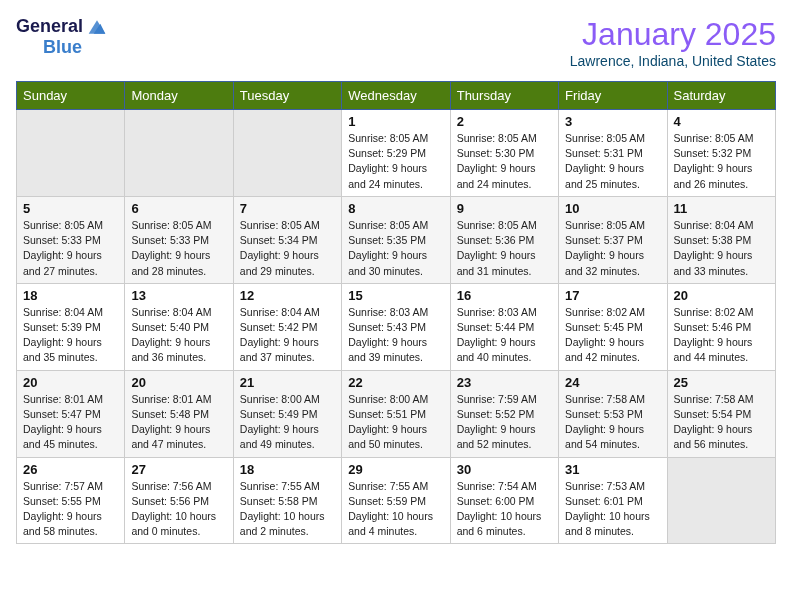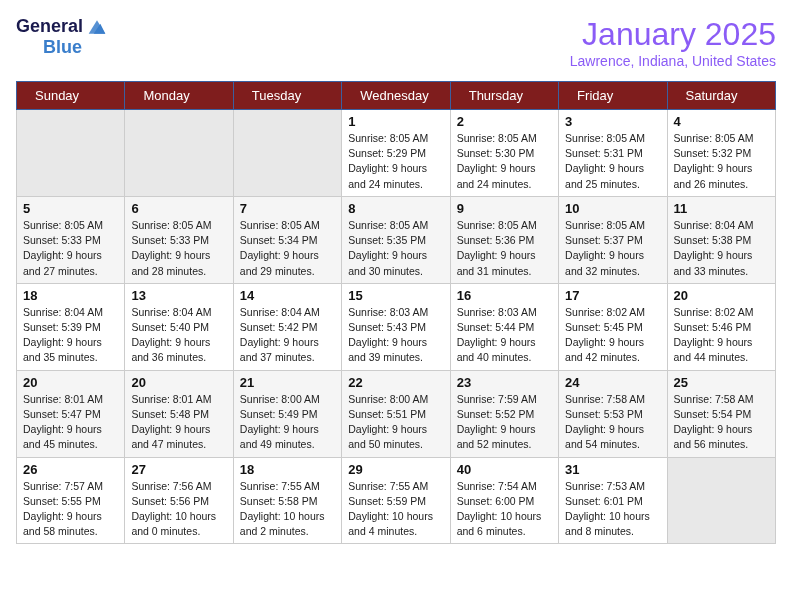--- a/index.html
+++ b/index.html
@@ -44,32 +44,32 @@
     .title-block {
       text-align: right;
     }
     .month-title {
       font-size: 32px;
       color: #8b5cf6;
       font-weight: normal;
     }
     .location {
       font-size: 14px;
-      color: #8b5cf6;
+      color: #0c4a6e;
     }
     .calendar {
       width: 100%;
       border-collapse: collapse;
       border: 1px solid #ccc;
     }
     .calendar th {
-      background-color: #7f1d1d;
+      background-color: #4d7c0f;
       color: white;
       text-align: left;
-      padding: 6px 18px;
+      padding: 6px 6px;
       font-size: 13px;
       font-weight: normal;
       border: 1px solid #3a5fa0;
     }
     .calendar td {
       vertical-align: top;
       border: 1px solid #ccc;
       padding: 4px 6px;
       width: calc(100% / 7);
       min-height: 80px;
@@ -185,21 +185,21 @@
       <tr>
         <td>
           <div class="day-num">18</div>
           <div class="day-info">Sunrise: 8:04 AM<br>Sunset: 5:39 PM<br>Daylight: 9 hours and 35 minutes.</div>
         </td>
         <td>
           <div class="day-num">13</div>
           <div class="day-info">Sunrise: 8:04 AM<br>Sunset: 5:40 PM<br>Daylight: 9 hours and 36 minutes.</div>
         </td>
         <td>
-          <div class="day-num">14</div>
+          <div class="day-num">12</div>
           <div class="day-info">Sunrise: 8:04 AM<br>Sunset: 5:42 PM<br>Daylight: 9 hours and 37 minutes.</div>
         </td>
         <td>
           <div class="day-num">15</div>
           <div class="day-info">Sunrise: 8:03 AM<br>Sunset: 5:43 PM<br>Daylight: 9 hours and 39 minutes.</div>
         </td>
         <td>
           <div class="day-num">16</div>
           <div class="day-info">Sunrise: 8:03 AM<br>Sunset: 5:44 PM<br>Daylight: 9 hours and 40 minutes.</div>
         </td>
@@ -253,21 +253,21 @@
         </td>
         <td>
           <div class="day-num">18</div>
           <div class="day-info">Sunrise: 7:55 AM<br>Sunset: 5:58 PM<br>Daylight: 10 hours and 2 minutes.</div>
         </td>
         <td>
           <div class="day-num">29</div>
           <div class="day-info">Sunrise: 7:55 AM<br>Sunset: 5:59 PM<br>Daylight: 10 hours and 4 minutes.</div>
         </td>
         <td>
-          <div class="day-num">40</div>
+          <div class="day-num">30</div>
           <div class="day-info">Sunrise: 7:54 AM<br>Sunset: 6:00 PM<br>Daylight: 10 hours and 6 minutes.</div>
         </td>
         <td>
           <div class="day-num">31</div>
           <div class="day-info">Sunrise: 7:53 AM<br>Sunset: 6:01 PM<br>Daylight: 10 hours and 8 minutes.</div>
         </td>
         <td class="empty-cell"></td>
       </tr>
     </tbody>
 </table>

